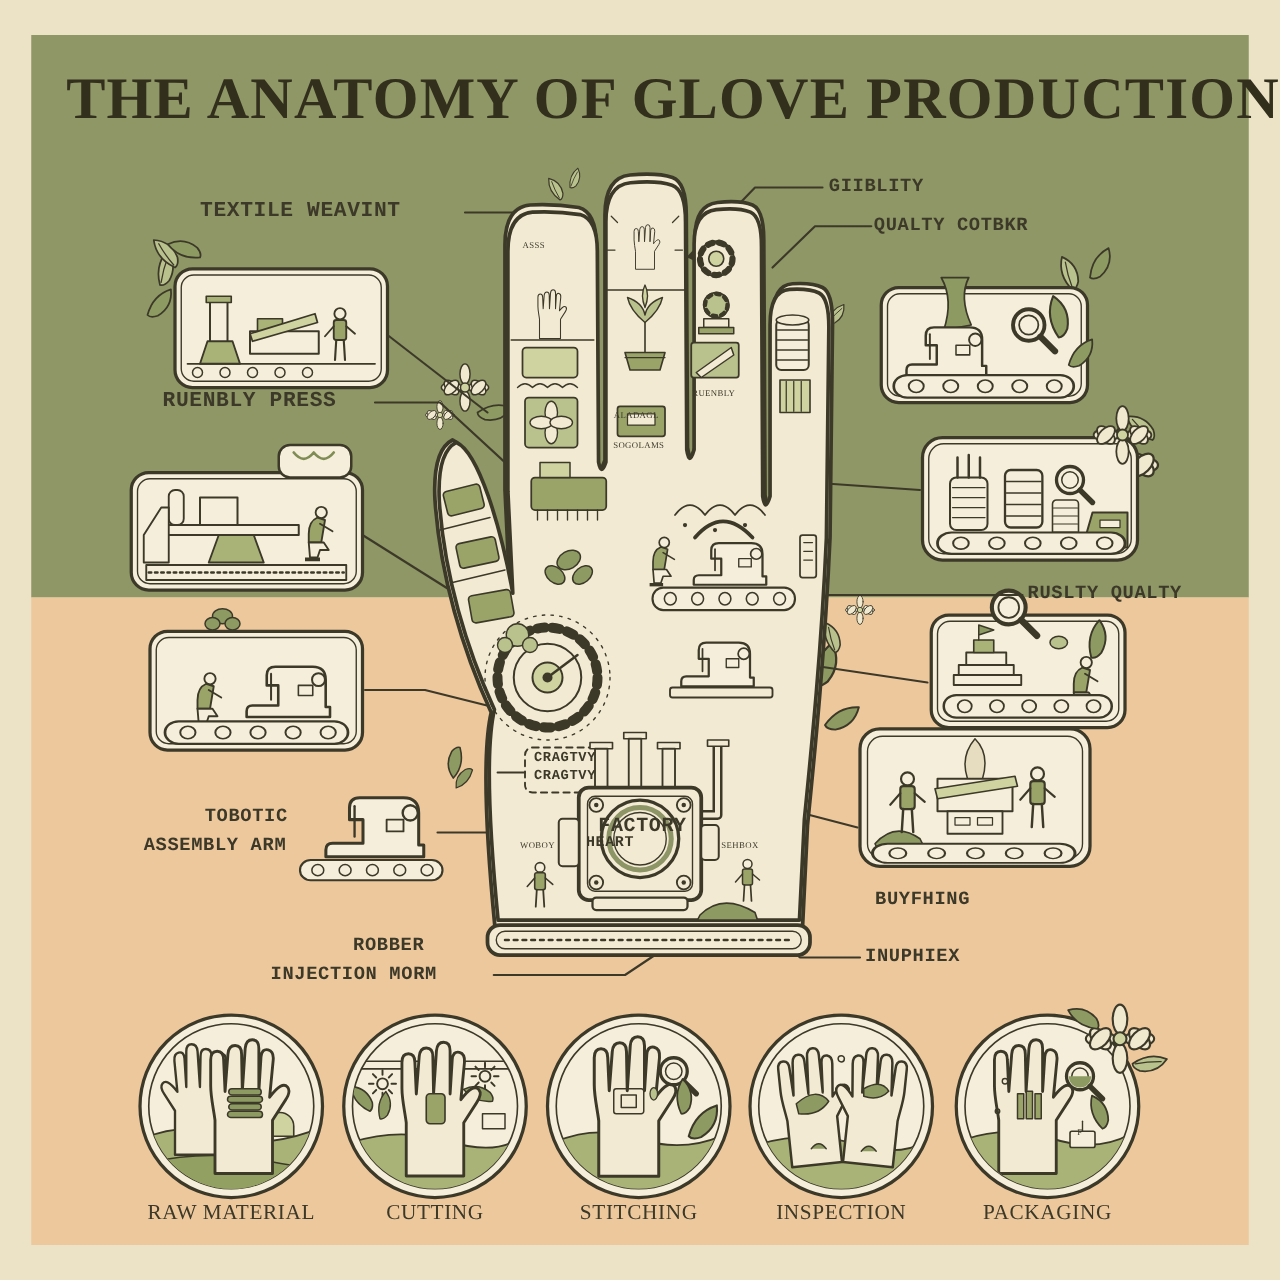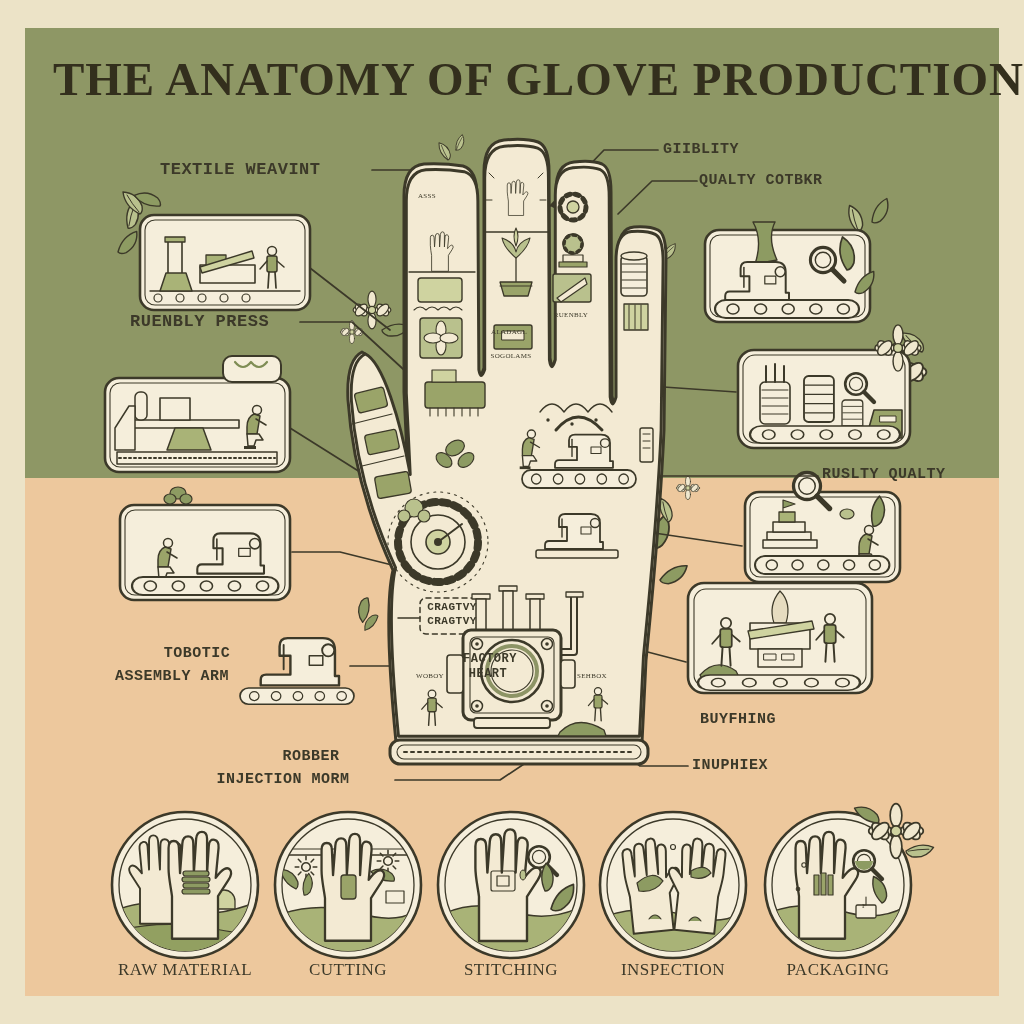--- a/index.html
+++ b/index.html
@@ -541,21 +541,21 @@
 
 <div class="tiny" style="left:418px;top:192px">ASSS</div>
 <div class="tiny ctr" style="left:479px;top:328px;width:60px">ALADAGL</div>
 <div class="tiny ctr" style="left:541px;top:311px;width:60px">RUENBLY</div>
 <div class="tiny ctr" style="left:481px;top:352px;width:60px">SOGOLAMS</div>
 <div class="tiny ctr" style="left:400px;top:672px;width:60px">WOBOY</div>
 <div class="tiny ctr" style="left:562px;top:672px;width:60px">SEHBOX</div>
 
 <div class="lbl ctr" style="left:422px;top:602px;width:60px;font-size:11px">CRAGTVY</div>
 <div class="lbl ctr" style="left:422px;top:616px;width:60px;font-size:11px">CRAGTVY</div>
-<div class="lbl ctr" style="left:448px;top:653px;width:84px;font-size:12px">FACTORY</div>
+<div class="lbl ctr" style="left:472px;top:653px;width:84px;font-size:16px">FACTORY</div>
 <div class="lbl ctr" style="left:448px;top:668px;width:80px;font-size:12px">HEART</div>
 <div class="tiny ctr" style="left:853px;top:902px;width:22px">F</div>
 
 <div class="stage-lbl" style="left:105px">RAW MATERIAL</div>
 <div class="stage-lbl" style="left:268px">CUTTING</div>
 <div class="stage-lbl" style="left:431px">STITCHING</div>
 <div class="stage-lbl" style="left:593px">INSPECTION</div>
 <div class="stage-lbl" style="left:758px">PACKAGING</div>
 
 </body></html>

